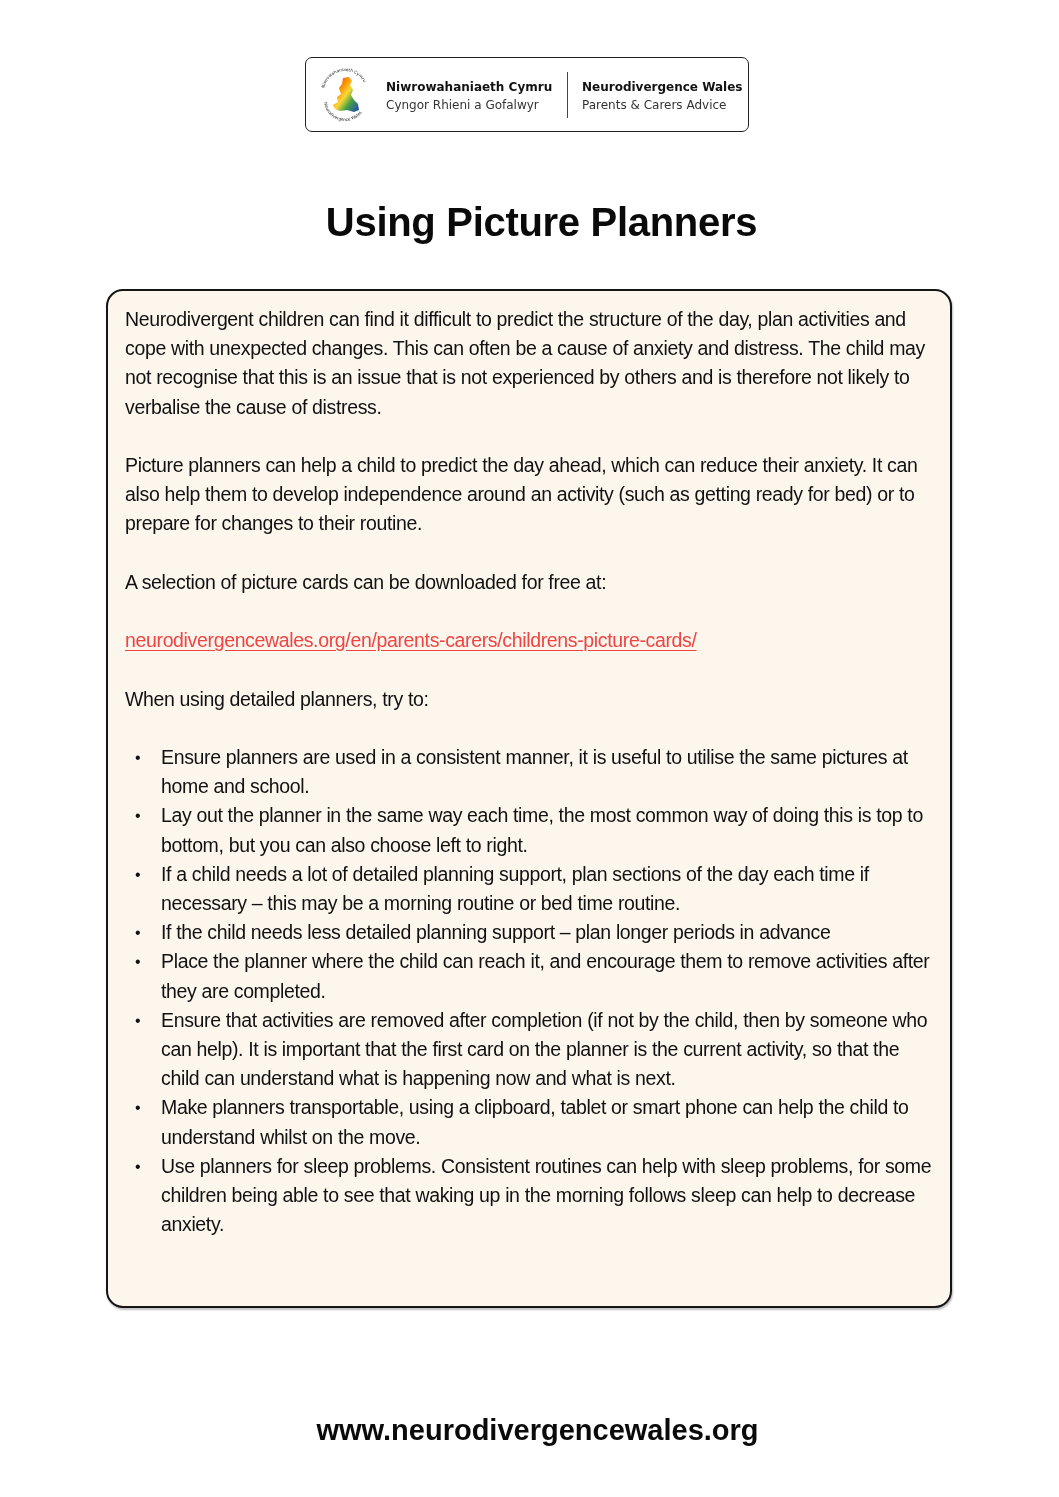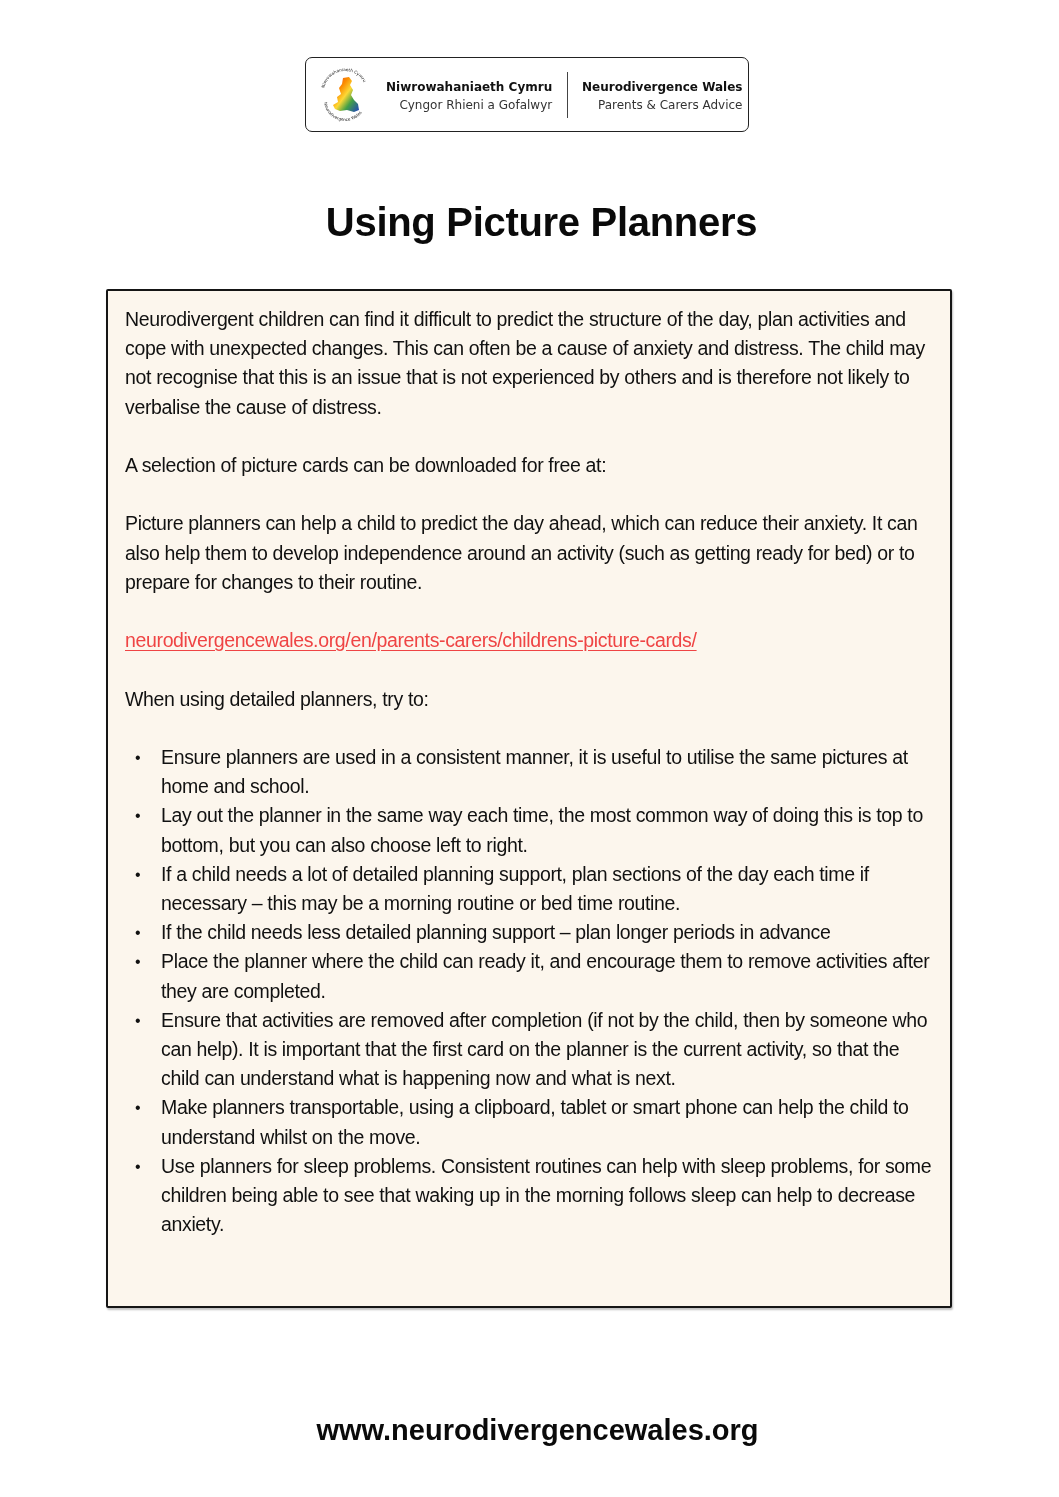--- a/index.html
+++ b/index.html
@@ -54,21 +54,20 @@
       font-size: 12px;
       font-weight: bold;
       color: #111;
       white-space: nowrap;
     }
     .badge-sub {
       display: block;
       font-size: 12px;
       color: #333;
       white-space: nowrap;
-      text-align: right;
     }
     .badge-divider {
       position: absolute;
       left: 261px;
       top: 14px;
       width: 1px;
       height: 46px;
       background: #444;
     }
     .page-title {
@@ -83,21 +82,21 @@
       letter-spacing: -0.3px;
     }
     .content-box {
       position: absolute;
       left: 106px;
       top: 289px;
       width: 846px;
       height: 1019px;
       box-sizing: border-box;
       border: 2px solid #151515;
-      border-radius: 2px;
+      border-radius: 17px;
       background: #fcf6ed;
       box-shadow: 1px 2px 2px rgba(0,0,0,0.25);
       padding: 14px 16px 0 17px;
       font-size: 19.5px;
       line-height: 29.2px;
       letter-spacing: -0.35px;
     }
     .para {
       margin: 0 0 29.2px 0;
     }
@@ -159,31 +158,31 @@
   <div class="badge-right">
     <span class="badge-strong">Neurodivergence Wales</span>
     <span class="badge-sub">Parents &amp; Carers Advice</span>
   </div>
 </div>
 
 <h1 class="page-title" style="margin:12px;">Using Picture Planners</h1>
 
 <div class="content-box">
   <p class="para">Neurodivergent children can find it difficult to predict the structure of the day, plan activities and cope with unexpected changes. This can often be a cause of anxiety and distress. The child may not recognise that this is an issue that is not experienced by others and is therefore not likely to verbalise the cause of distress.</p>
+  <p class="para">Picture planners can help a child to predict the day ahead, which can reduce their anxiety. It can also help them to develop independence around an activity (such as getting ready for bed) or to prepare for changes to their routine.</p>
   <p class="para">A selection of picture cards can be downloaded for free at:</p>
-  <p class="para">Picture planners can help a child to predict the day ahead, which can reduce their anxiety. It can also help them to develop independence around an activity (such as getting ready for bed) or to prepare for changes to their routine.</p>
   <p class="para">
     <a class="link">neurodivergencewales.org/en/parents-carers/childrens-picture-cards/</a>
   </p>
   <p class="para">When using detailed planners, try to:</p>
   <ul class="tips">
     <li><span class="bullet">•</span><span>Ensure planners are used in a consistent manner, it is useful to utilise the same pictures at home and school.</span></li>
     <li><span class="bullet">•</span><span>Lay out the planner in the same way each time, the most common way of doing this is top to bottom, but you can also choose left to right.</span></li>
     <li><span class="bullet">•</span><span>If a child needs a lot of detailed planning support, plan sections of the day each time if necessary – this may be a morning routine or bed time routine.</span></li>
     <li><span class="bullet">•</span><span>If the child needs less detailed planning support – plan longer periods in advance</span></li>
-    <li><span class="bullet">•</span><span>Place the planner where the child can ready it, and encourage them to remove activities after they are completed.</span></li>
+    <li><span class="bullet">•</span><span>Place the planner where the child can reach it, and encourage them to remove activities after they are completed.</span></li>
     <li><span class="bullet">•</span><span>Ensure that activities are removed after completion (if not by the child, then by someone who can help). It is important that the first card on the planner is the current activity, so that the child can understand what is happening now and what is next.</span></li>
     <li><span class="bullet">•</span><span>Make planners transportable, using a clipboard, tablet or smart phone can help the child to understand whilst on the move.</span></li>
     <li><span class="bullet">•</span><span>Use planners for sleep problems. Consistent routines can help with sleep problems, for some children being able to see that waking up in the morning follows sleep can help to decrease anxiety.</span></li>
   </ul>
 </div>
 
 <div class="footer-url">www.neurodivergencewales.org</div>
 
 </body></html>

